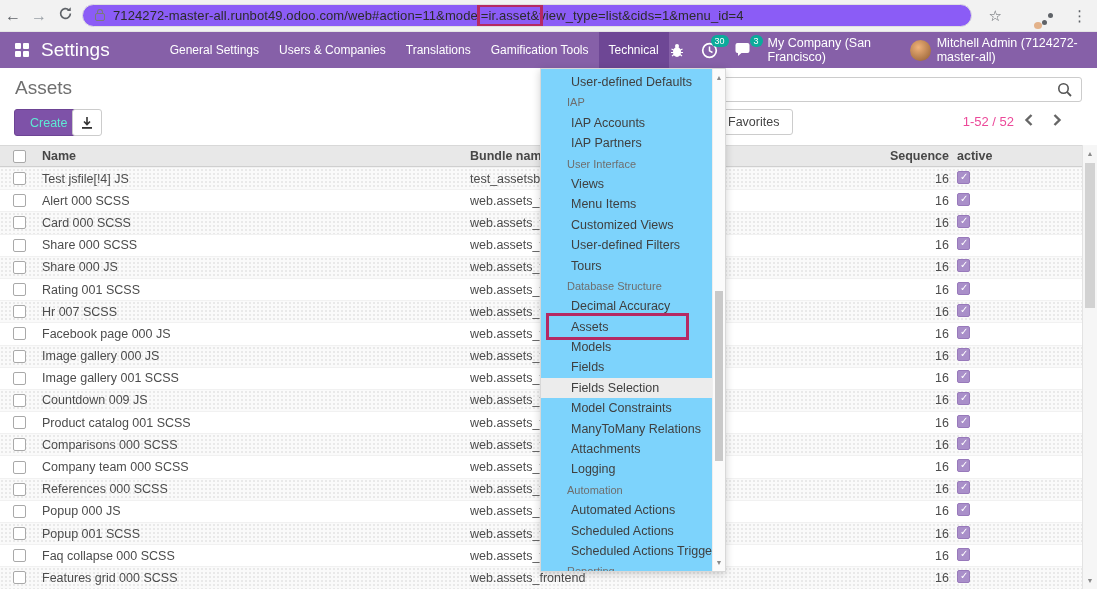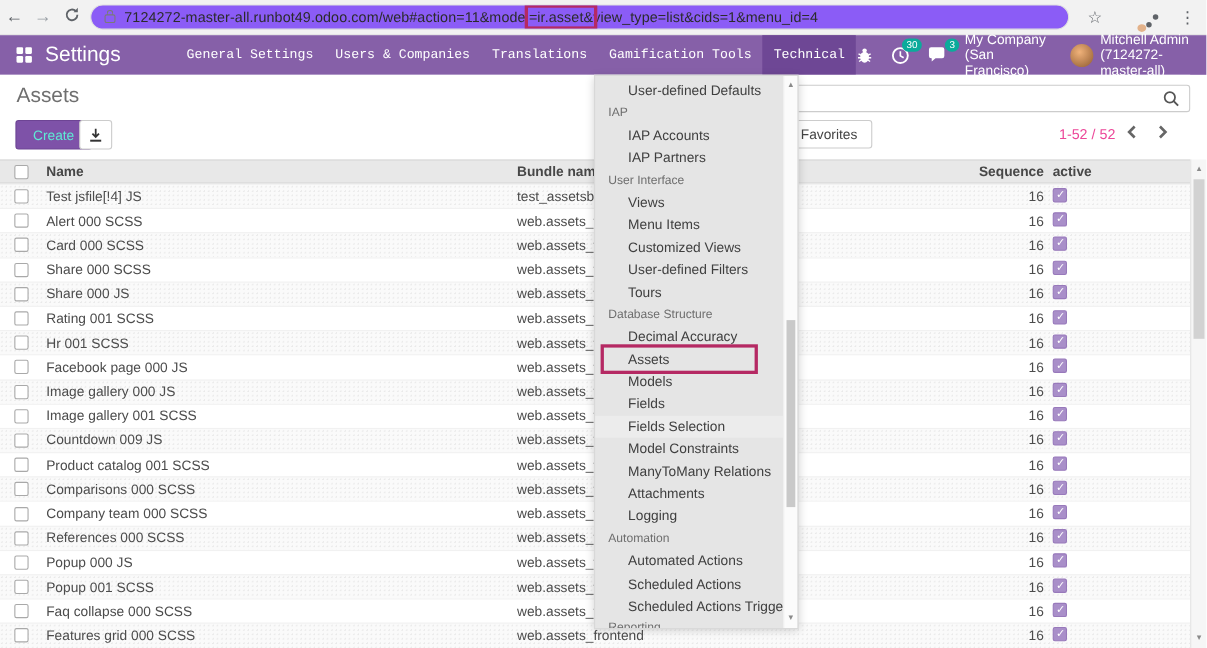--- a/index.html
+++ b/index.html
@@ -29,21 +29,21 @@
   .bavatar { width:22px; height:22px; border-radius:50%; background:radial-gradient(circle at 35% 35%, #6b5b8e, #2d2640); }
   .bmenu { font-size:15px; color:#5f6368; margin-right:10px; }
 
   
   .navbar { position:absolute; top:32px; left:0; right:0; height:36px; background:var(--navbar-purple);
             display:flex; align-items:stretch; color:#fff; }
   .apps-grid { width:14px; height:14px; display:grid; grid-template-columns:6px 6px; grid-gap:2px; align-self:center; margin-left:15px; cursor:pointer; }
   .apps-grid i { width:6px; height:6px; background:#fff; border-radius:1px; }
   .brand { font-size:19px; line-height:36px; padding:0 12px; margin-right:38px; cursor:pointer; }
   .app-menu { display:flex; align-items:stretch; }
-  .nav-item { font-size:12px; line-height:36px; padding:0 10px; cursor:pointer; white-space:nowrap;font-family:Liberation Mono, monospace; }
+  .nav-item { font-size:12px; line-height:36px; padding:0 10px; cursor:pointer; white-space:nowrap; }
   .nav-item.active { background:var(--navbar-active-purple); }
   .nav-right { margin-left:auto; display:flex; align-items:center; gap:16px; padding-right:14px; font-size:12.5px; }
   .sys-icon { position:relative; display:flex; align-items:center; cursor:pointer; }
   .badge { position:absolute; top:-7px; right:-11px; background:var(--badge-teal); color:#fff; font-size:9px;
            line-height:12px; padding:0 4px; border-radius:8px; }
   .nav-avatar { width:21px; height:21px; border-radius:50%; background:radial-gradient(circle at 40% 35%, #f0b27a, #8e5a2f); flex:none; }
   .nav-user { display:flex; align-items:center; gap:6px; cursor:pointer; }
 
   
   .control-panel { position:absolute; top:68px; left:0; right:15px; height:77px; background:#fff; }
@@ -78,29 +78,29 @@
   .cb.checked { background:var(--checkbox-purple); border-color:#9879bb; position:relative; }
   .cb.checked::after { content:"✓"; position:absolute; left:2px; top:-1px; font-size:10px; color:#fff; }
 
   
   .main-scrollbar { position:absolute; top:145px; right:0; bottom:0; width:15px; background:#f6f6f6; border-left:1px solid #e3e3e3; }
   .sb-arrow { position:absolute; left:0; right:0; text-align:center; font-size:7px; color:#8a8a8a; cursor:pointer; }
   .sb-up { top:5px; } .sb-down { bottom:5px; }
   .sb-thumb { position:absolute; left:2px; right:2px; top:18px; height:145px; background:#d2d2d2; cursor:pointer; }
 
   
-  .dropdown { position:absolute; left:540px; top:68px; width:186px; height:504px; background:#e5e5e5;
+  .dropdown { position:absolute; left:540px; top:68px; width:186px; height:504px; background:#7dd3fc;
               border:1px solid #d8d8d8; box-shadow:0 2px 8px rgba(0,0,0,.18); z-index:40; overflow:hidden; padding-top:3px; }
   .dd-item { height:20.4px; line-height:20.4px; padding-left:30px; font-size:12.5px; color:#3f3f3f;
              width:172px; white-space:nowrap; cursor:pointer; }
   .dd-item.highlighted { background:#ececec; }
   .dd-item.annotated { position:relative; }
   .dd-item.annotated::after { content:""; position:absolute; left:5px; top:-4px; width:137px; height:21px;
                               border:3px solid var(--annotation-magenta); pointer-events:none; }
-  .dd-section { height:20.4px; line-height:20.4px; padding-left:12px; font-size:11px; color:#6e6e6e; white-space:nowrap; }
+  .dd-section { height:20.4px; line-height:20.4px; padding-left:26px; font-size:11px; color:#6e6e6e; white-space:nowrap; }
   .dd-scrollbar { position:absolute; top:0; bottom:0; right:0; width:13px; background:#fbfbfb; border-left:1px solid #eee; }
   .dd-thumb { position:absolute; left:2px; right:2px; top:222px; height:170px; background:#c9c9c9; cursor:pointer; }
 </style>
 </head>
 <body>
 
 <div id="screen">
 
   <div class="browser-bar">
     <span class="bnav">←</span>
@@ -264,21 +264,21 @@
           </span>
           <span class="c-name">Rating 001 SCSS</span>
           <span class="c-bundle">web.assets_fr</span>
           <span class="c-seq">16</span>
           <span class="c-active"><span class="cb checked"></span></span>
         </div>
         <div class="row shaded">
           <span class="c-check">
             <span class="cb"></span>
           </span>
-          <span class="c-name">Hr 001 SCSS</span>
+          <span class="c-name">Hr 007 SCSS</span>
           <span class="c-bundle">web.assets_fr</span>
           <span class="c-seq">16</span>
           <span class="c-active"><span class="cb checked"></span></span>
         </div>
         <div class="row">
           <span class="c-check">
             <span class="cb"></span>
           </span>
           <span class="c-name">Facebook page 000 JS</span>
           <span class="c-bundle">web.assets_fr</span>

